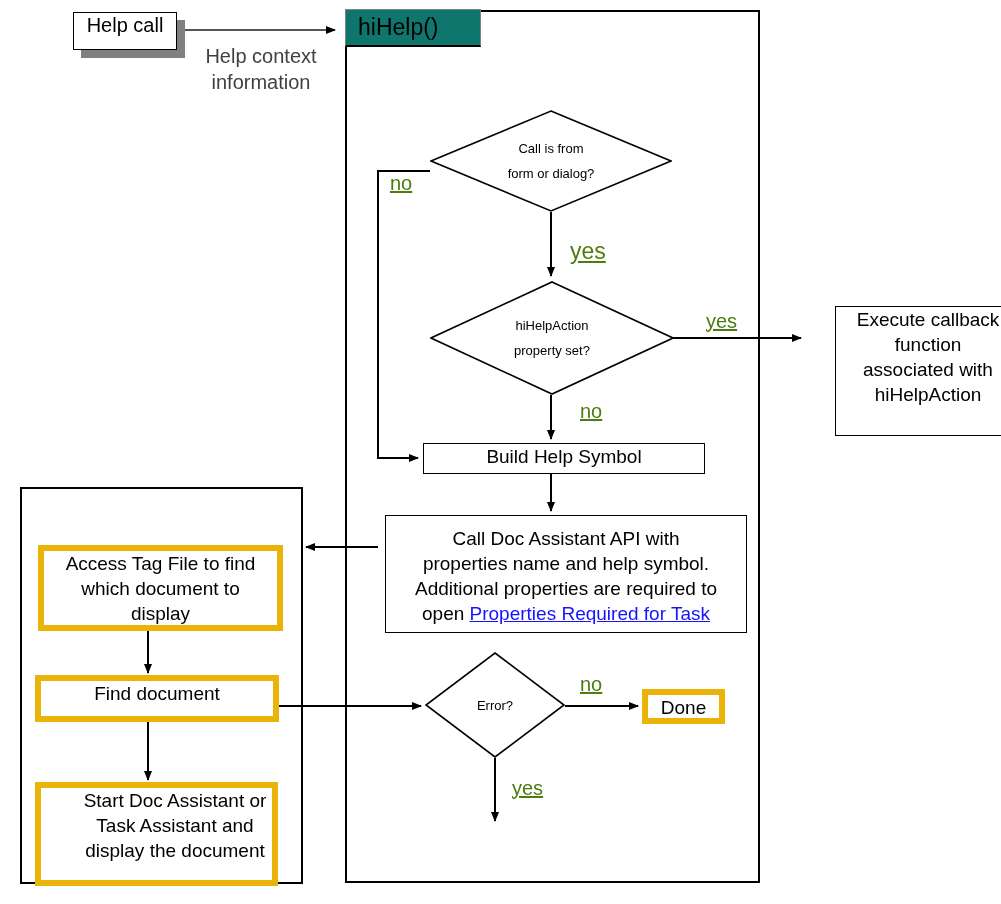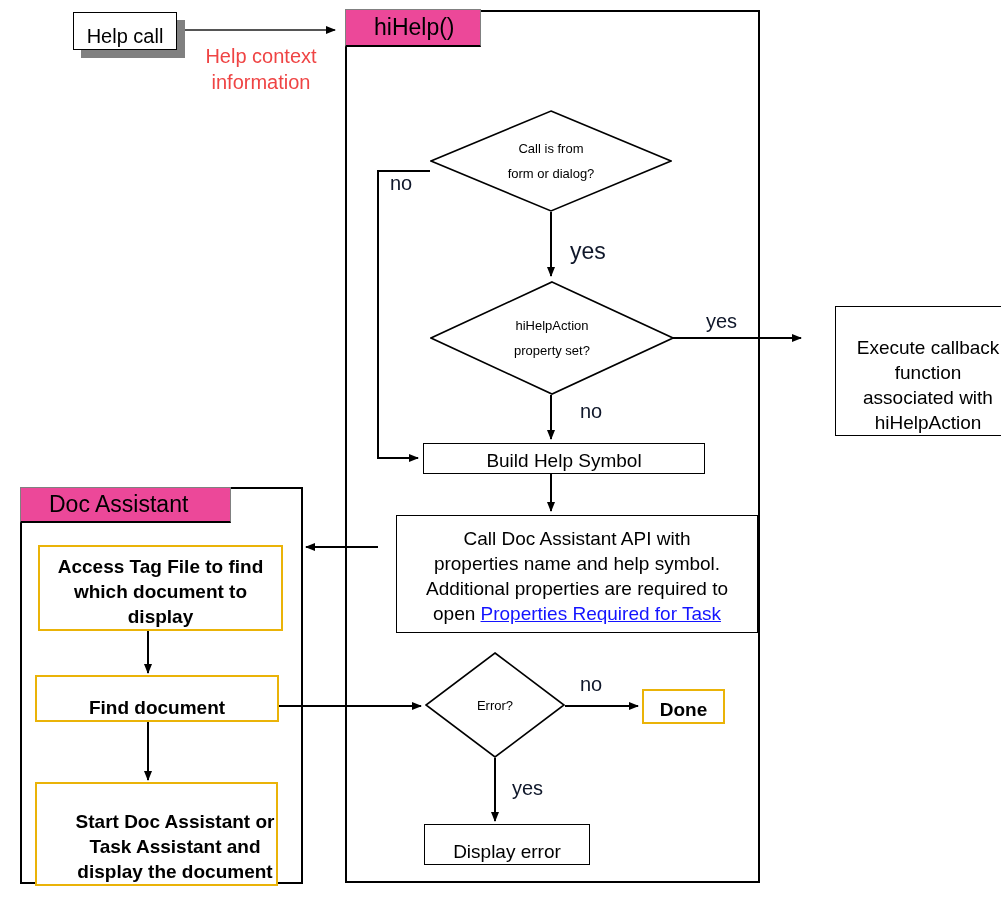--- a/index.html
+++ b/index.html
@@ -21,74 +21,74 @@
     position: absolute;
     left: 0;
     top: 0;
     width: 1001px;
     height: 904px;
   }
   .node {
     position: absolute;
     box-sizing: border-box;
     display: flex;
-    align-items: flex-end;
+    align-items: flex-start;
     justify-content: center;
     text-align: center;
     color: #000000;
     background: #ffffff;
     z-index: 5;
   }
   .box {
     border: 1px solid #000000;
     font-size: 19px;
     line-height: 25px;
   }
   .box-thin {
-    border: 2px solid #eab308;
-    font-weight: bold;
+    border: 6px solid #eab308;
   }
   .container-box {
     position: absolute;
     box-sizing: border-box;
     border: 2px solid #000000;
     background: transparent;
     z-index: 1;
   }
   .container-label {
     position: absolute;
     box-sizing: border-box;
     border: 1px solid #808080;
     border-bottom: 2px solid #000000;
-    background: #ec4899;
+    background: #0f766e;
     display: flex;
     align-items: center;
-    padding-left: 28px;
+    padding-left: 12px;
     font-size: 23px;
     color: #000000;
     z-index: 6;
   }
   .shadow {
     position: absolute;
     background: #808080;
     z-index: 3;
   }
   .edge-label {
     position: absolute;
     font-size: 20px;
-    color: #0f172a;
+    color: #4d7c0f;
     white-space: nowrap;
     z-index: 7;
     background: transparent;
+    text-decoration: underline;
   }
   .note-label {
     position: absolute;
     font-size: 20px;
     line-height: 26px;
-    color: #ef4444;
+    color: #404040;
     text-align: center;
     z-index: 7;
   }
   .diamond-wrap {
     position: absolute;
     z-index: 5;
   }
   .diamond-wrap svg {
     position: absolute;
     left: 0;
@@ -179,23 +179,20 @@
       <line x1="495" y1="758" x2="495" y2="821" stroke="#000000" stroke-width="2" marker-end="url(#arrowBlack)"></line>
     </g>
   </svg>
 
   <div class="container-box" style="left:345px; top:10px; width:415px; height:873px;"></div>
   <div class="container-label" style="left:345px; top:9px; width:136px; height:38px;">
     <span>hiHelp()</span>
   </div>
 
   <div class="container-box" style="left:20px; top:487px; width:283px; height:397px;"></div>
-  <div class="container-label" style="left:20px; top:487px; width:211px; height:36px;">
-    <span>Doc Assistant</span>
-  </div>
 
   <div class="shadow" style="left:81px; top:20px; width:104px; height:38px;"></div>
   <div class="node box" style="left:73px; top:12px; width:104px; height:38px; font-size:20px;">
     <span>Help call</span>
   </div>
 
   <div class="note-label nowrap-lines" style="left:186px; top:43px; width:150px;">Help context
 information</div>
 
   <div class="diamond-wrap" style="left:430px; top:110px; width:242px; height:102px;">
@@ -220,21 +217,21 @@
 
   <div class="node box nowrap-lines" style="left:803px; top:306px; width:186px; height:130px;margin-left:32px;">Execute callback
 function
 associated with
 hiHelpAction</div>
 
   <div class="node box" style="left:423px; top:443px; width:282px; height:31px;">
     <span>Build Help Symbol</span>
   </div>
 
-  <div class="node box" style="left:396px; top:515px; width:362px; height:118px; display:block; padding-top:10px;">
+  <div class="node box" style="left:385px; top:515px; width:362px; height:118px; display:block; padding-top:10px;">
     <div>Call Doc Assistant API with</div>
     <div>properties name and help symbol.</div>
     <div>Additional properties are required to</div>
     <div>
       <span>open </span><a class="link-text" href="#">Properties Required for Task </a>
     </div>
   </div>
 
   <div class="node box box-thin nowrap-lines" style="left:38px; top:545px; width:245px; height:86px;">Access Tag File to find
 which document to
@@ -254,17 +251,14 @@
     </svg>
     <div class="diamond-text">Error?</div>
   </div>
   <div class="edge-label" style="left:580px; top:673px;">no</div>
   <div class="edge-label" style="left:512px; top:777px;">yes</div>
 
   <div class="node box box-thin" style="left:642px; top:689px; width:83px; height:35px;">
     <span>Done</span>
   </div>
 
-  <div class="node box" style="left:424px; top:824px; width:166px; height:41px;">
-    <span>Display error</span>
-  </div>
 
 </div>
 
 </body></html>

